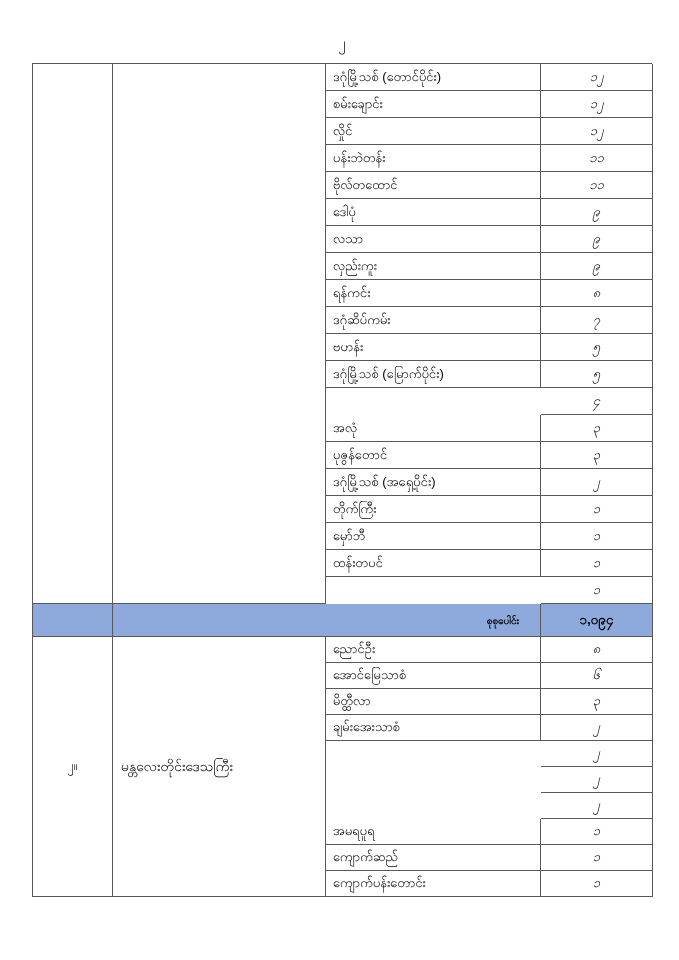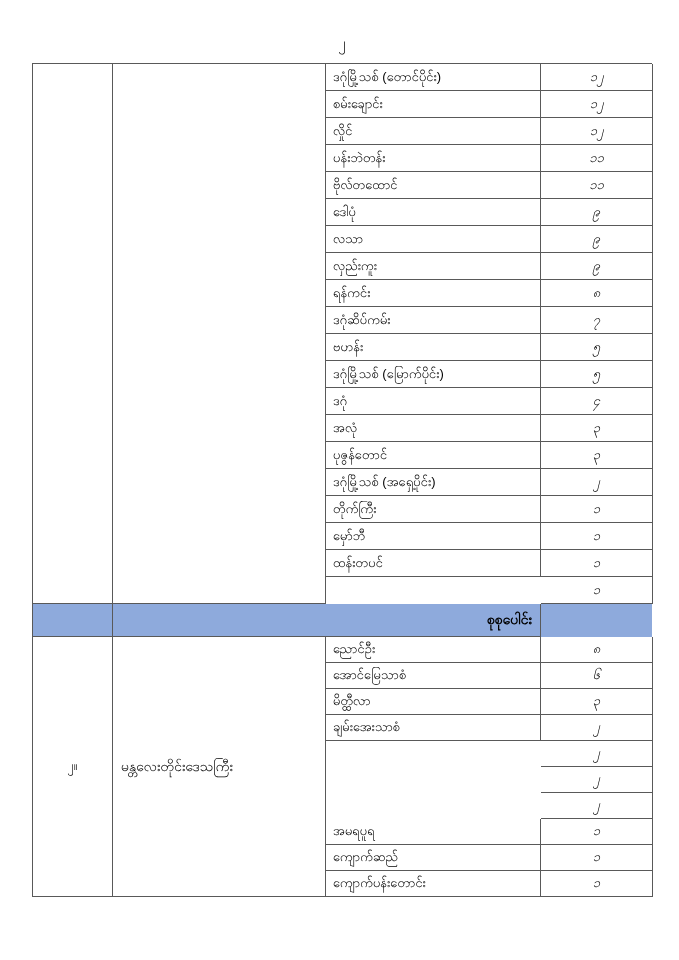--- a/index.html
+++ b/index.html
@@ -46,21 +46,21 @@
   .region-cell { grid-column: 2; padding-left: 8px; font-size: 14px; }
   .name { grid-column: 3; padding-left: 7px; }
   .num { grid-column: 4; justify-content: center; font-style: italic; }
   .total {
     grid-template-columns: 80px 428px 112px;
     grid-auto-rows: 33px;
     background: #8EAADC;
     font-weight: bold;
   }
   .t-serial { grid-column: 1; }
-  .t-label { grid-column: 2; justify-content: flex-end; padding-right: 8px; font-size: 14px; }
+  .t-label { grid-column: 2; justify-content: flex-end; padding-right: 21px; font-size: 10px; }
   .t-value { grid-column: 3; justify-content: center; font-size: 13.5px; }
 </style>
 </head>
 <body>
 
 <div>
   <div class="page-number">၂</div>
 
   <div class="tbl">
 
@@ -85,40 +85,40 @@
       <div class="cell name">လှည်းကူး</div>
       <div class="cell num">၉</div>
       <div class="cell name">ရန်ကင်း</div>
       <div class="cell num">၈</div>
       <div class="cell name">ဒဂုံဆိပ်ကမ်း</div>
       <div class="cell num">၇</div>
       <div class="cell name">ဗဟန်း</div>
       <div class="cell num">၅</div>
       <div class="cell name">ဒဂုံမြို့သစ် (မြောက်ပိုင်း)</div>
       <div class="cell num">၅</div>
-      <div class="cell name">ဒဂုံ</div>
       <div class="cell num">၄</div>
       <div class="cell name">အလုံ</div>
       <div class="cell num">၃</div>
       <div class="cell name">ပုဇွန်တောင်</div>
       <div class="cell num">၃</div>
       <div class="cell name">ဒဂုံမြို့သစ် (အရှေ့ပိုင်း)</div>
       <div class="cell num">၂</div>
       <div class="cell name">တိုက်ကြီး</div>
       <div class="cell num">၁</div>
       <div class="cell name">မှော်ဘီ</div>
       <div class="cell num">၁</div>
       <div class="cell name">ထန်းတပင်</div>
       <div class="cell num">၁</div>
       <div class="cell num">၁</div>
     </div>
 
     <div class="grid total">
       <div class="cell t-serial"></div>
       <div class="cell t-label">စုစုပေါင်း</div>
+      <div class="cell t-value">၁,၀၉၄</div>
     </div>
 
     <div class="grid sec2">
       <div class="cell serial-cell span10">၂။</div>
       <div class="cell region-cell span10">မန္တလေးတိုင်းဒေသကြီး</div>
 
       <div class="cell name">ညောင်ဦး</div>
       <div class="cell num">၈</div>
       <div class="cell name">အောင်မြေသာစံ</div>
       <div class="cell num">၆</div>

